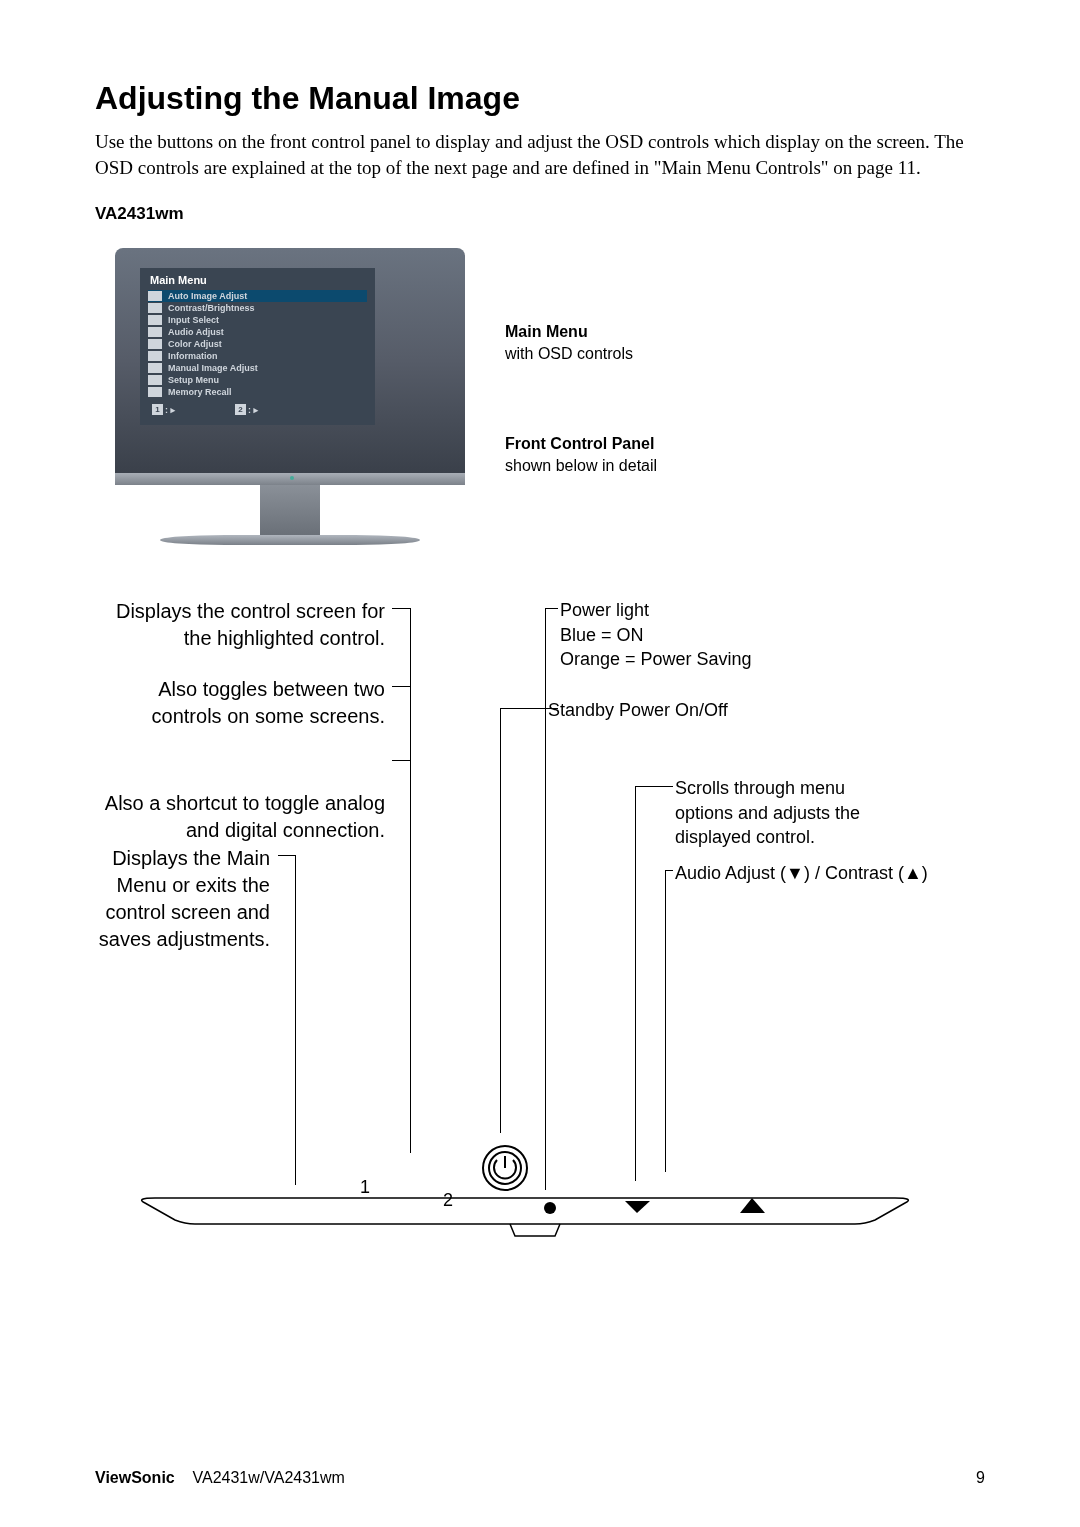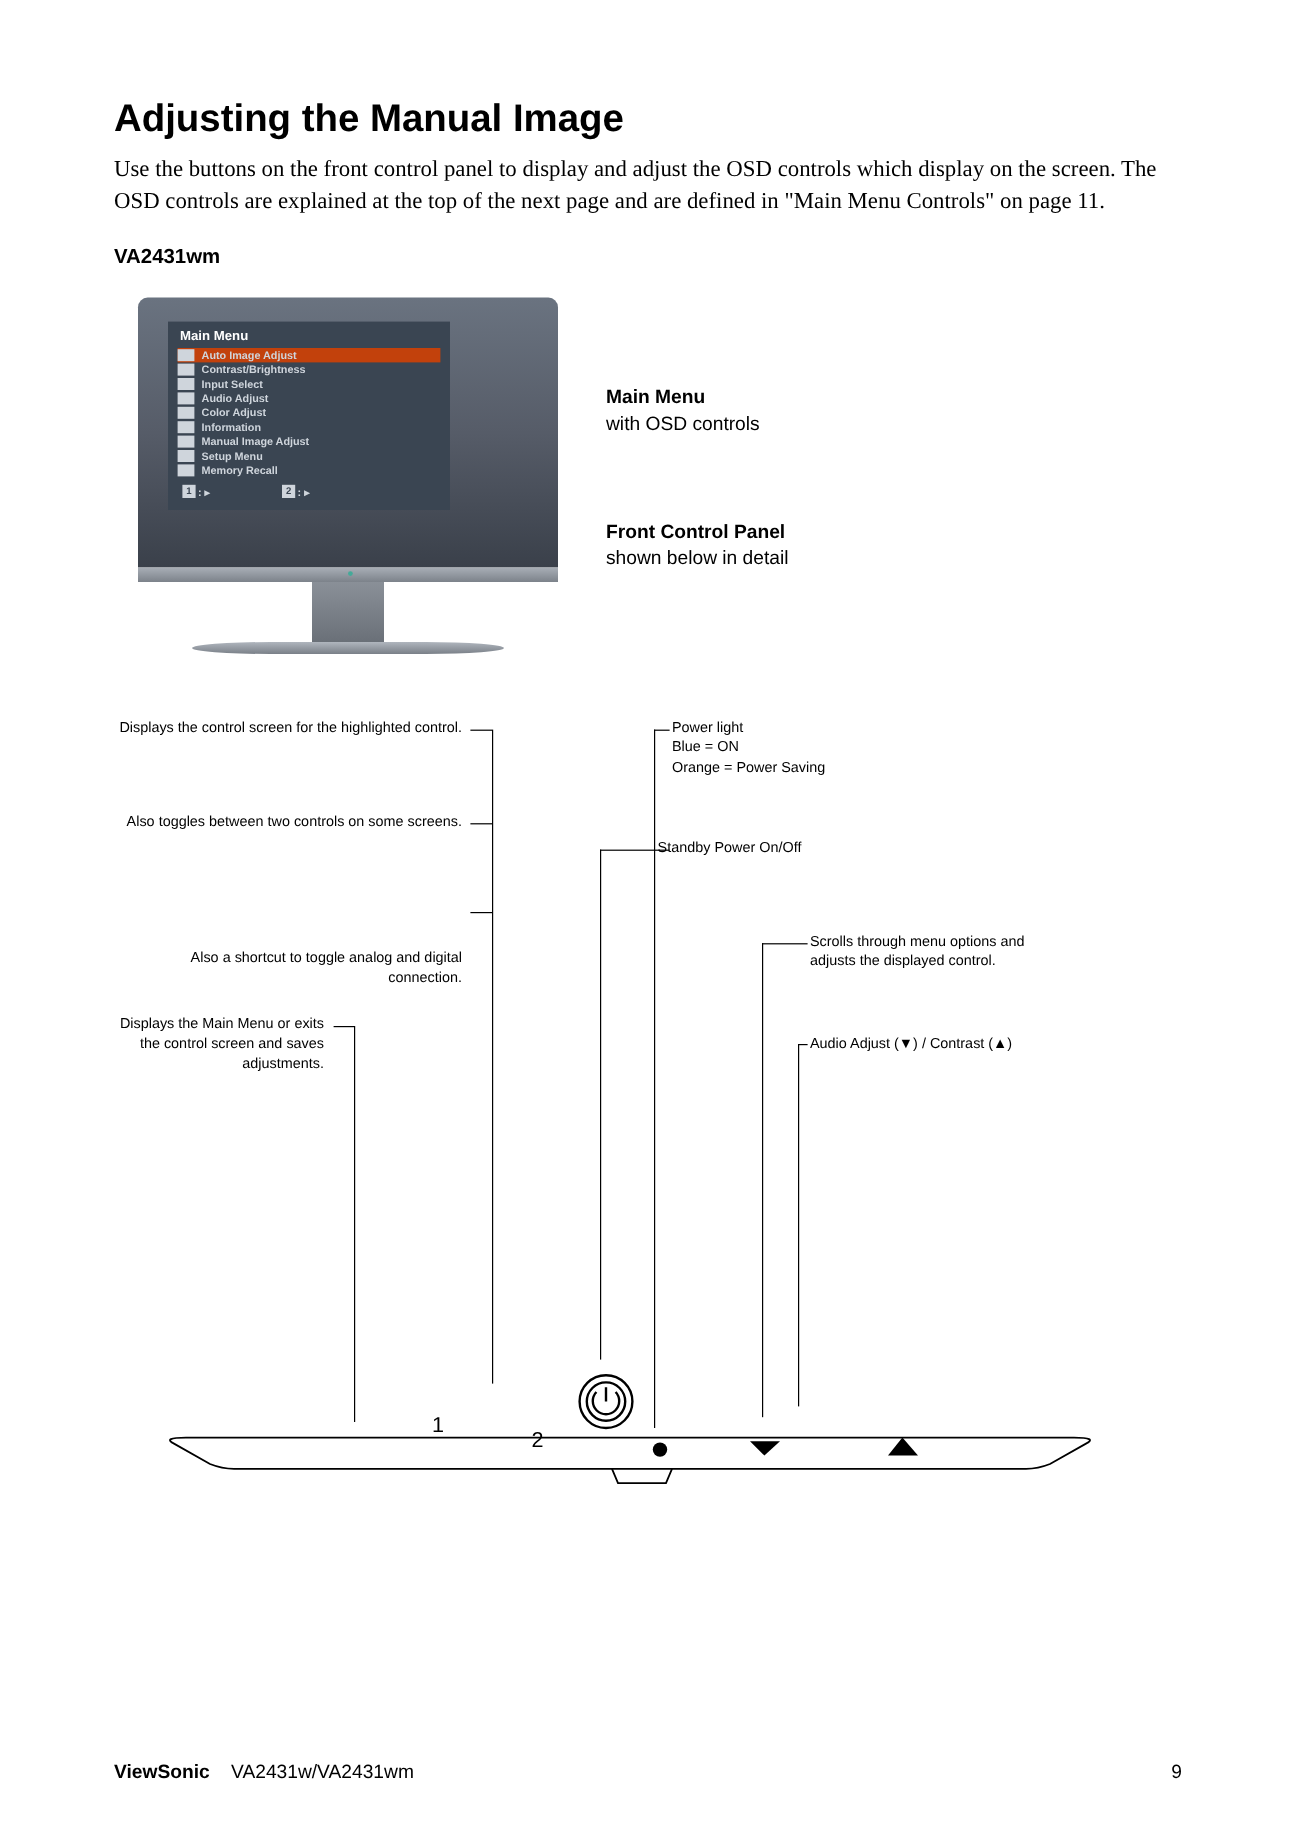--- a/index.html
+++ b/index.html
@@ -71,21 +71,21 @@
       gap: 6px;
       padding: 1px 0;
     }
     .osd-icon {
       width: 14px;
       height: 10px;
       background: #cfd5dc;
       display: inline-block;
     }
     .osd-item.selected {
-      background: #c2410c;
+      background: #0c4a6e;
     }
     .osd-footer {
       display: flex;
       gap: 60px;
       margin-top: 6px;
       padding-left: 4px;
     }
     .osd-fb {
       display: flex;
       align-items: center;
@@ -140,26 +140,26 @@
     .sl-title {
       font-weight: bold;
       margin-bottom: 4px;
     }
     .diagram-section {
       position: relative;
       height: 780px;
     }
     .left-block {
       position: absolute;
-      font-size: 12px;
+      font-size: 20px;
       line-height: 1.35;
     }
     .right-block {
       position: absolute;
-      font-size: 12px;
+      font-size: 18px;
       line-height: 1.35;
     }
     .lb1 { left: 0; top: 0; width: 290px; text-align: right; }
     .lb2 { left: 0; top: 78px; width: 290px; text-align: right; }
     .lb3 { left: 0; top: 152px; width: 290px; text-align: right; margin-top: 40px; }
     .lb4 { left: 0; top: 247px; width: 175px; text-align: right; }
     .rb1 { left: 465px; top: 0; }
     .rb2 { left: 453px; top: 100px; }
     .rb3 { left: 580px; top: 178px; width: 220px; }
     .rb4 { left: 580px; top: 263px; }

